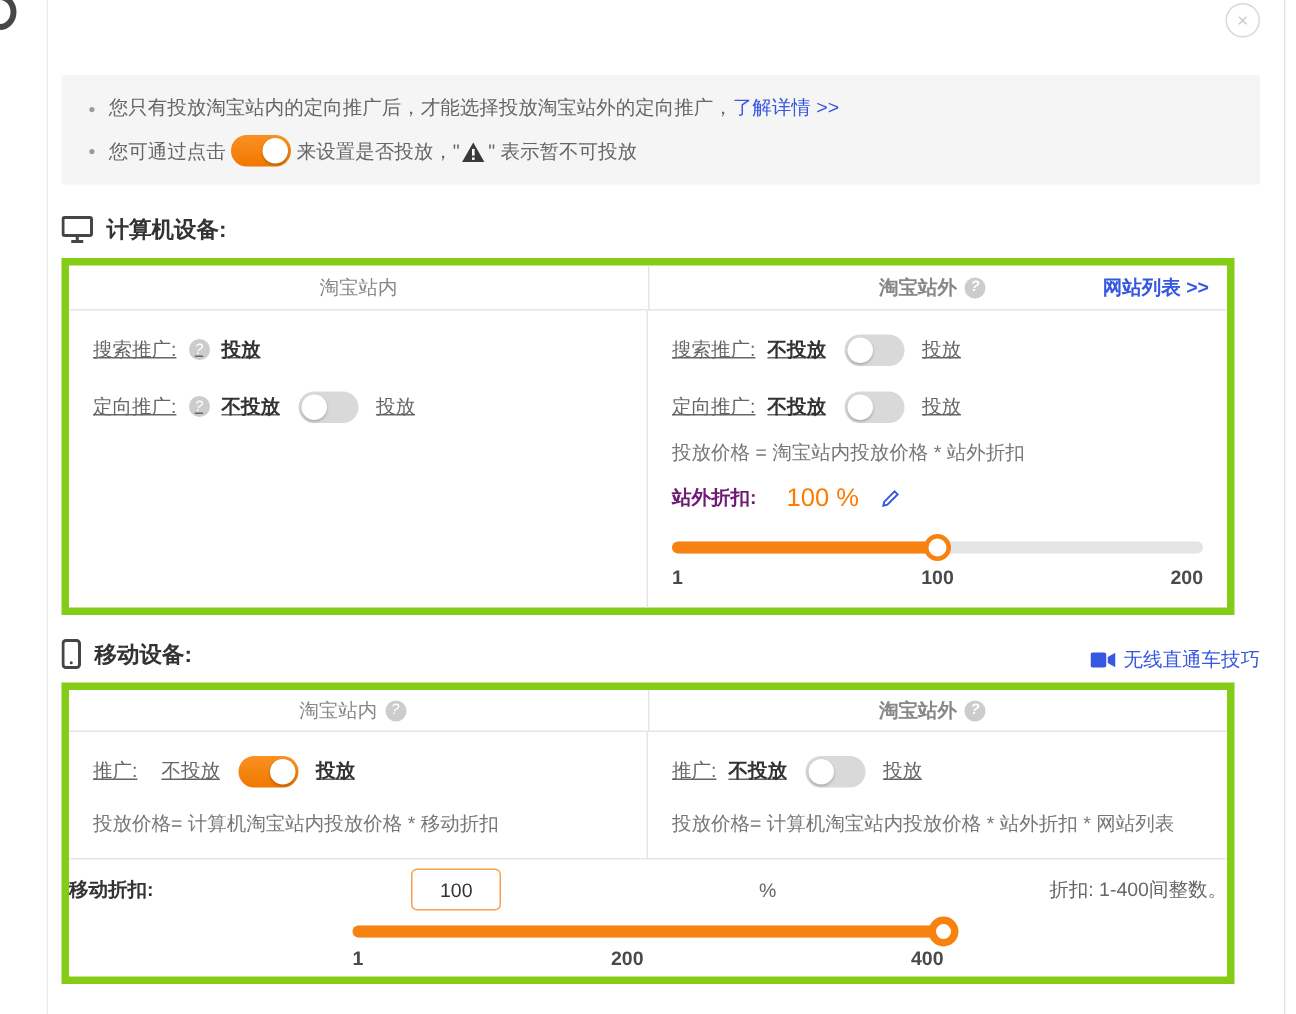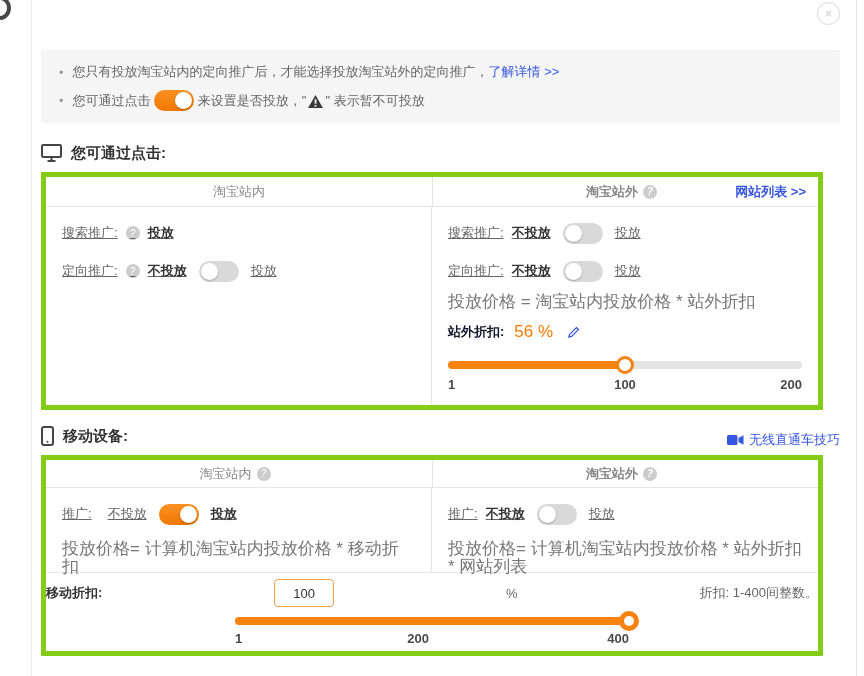--- a/index.html
+++ b/index.html
@@ -67,25 +67,25 @@
   
   .toggle { position:relative; width:40px; height:21px; border-radius:11px; display:inline-block;
     cursor:pointer; flex:0 0 auto; }
   .toggle .knob { position:absolute; top:2px; width:17px; height:17px; border-radius:50%;
     background:#fff; box-shadow:0 1px 2px rgba(0,0,0,.25); }
   .toggle.off { background:#d9d9d9; }
   .toggle.off .knob { left:2px; }
   .toggle.on { background:linear-gradient(#fa9122,#f07800); }
   .toggle.on .knob { right:2px; }
 
-  .formula { margin-top:8px; height:18px; line-height:18px; color:#777; font-size:17px; }
+  .formula { margin-top:8px; height:18px; line-height:18px; color:#777; font-size:13px; }
   .panel--mobile .formula { margin-top:12px; }
 
   .discount-row { margin-top:6px; height:30px; display:flex; align-items:center; }
-  .discount-label { font-weight:bold; color:#0f172a; margin-right:10px; }
+  .discount-label { font-weight:bold; color:#701a75; margin-right:20px; }
   .discount-num { color:#ff7a00; font-size:17px; margin-right:14px; }
   .edit-icon { cursor:pointer; display:inline-flex; }
 
   
   .slider { position:relative; height:20px; margin-top:8px; }
   .slider .track { position:absolute; left:0; right:0; top:6px; height:8px;
     background:#e4e4e4; border-radius:5px; }
   .slider .fill { position:absolute; left:0; top:0; bottom:0; background:#f8820f; border-radius:5px; }
   .slider .thumb { position:absolute; top:-5px; width:18px; height:18px; border-radius:50%;
     background:#fff; border:3px solid #f8820f; transform:translateX(-50%); cursor:pointer; }
@@ -139,21 +139,21 @@
       </div>
     </div>
 
     <div class="sec-head">
       <span style="display:inline-flex;">
         <svg width="21" height="18" viewBox="0 0 21 18">
             <rect x="1" y="1" width="19" height="12" rx="1.2" fill="none" stroke="#454545" stroke-width="2"></rect>
             <path d="M6.5 17 H14.5 M10.5 13 V17" stroke="#454545" stroke-width="2" fill="none"></path>
           </svg>
       </span>
-      <span>您可通过点击:</span>
+      <span>计算机设备:</span>
     </div>
 
     <div class="panel panel--computer">
       <div class="panel-header">
         <div class="ph-cell">
           <span>淘宝站内</span>
         </div>
         <div class="ph-cell">
           <span>淘宝站外</span>
           <i class="help"></i>
@@ -192,21 +192,21 @@
             <span class="f-label">定向推广:</span>
             <span class="val-strong">不投放</span>
             <span class="toggle off">
                 <span class="knob"></span>
               </span>
             <span class="val-plain">投放</span>
           </div>
           <p class="formula">投放价格 = 淘宝站内投放价格 * 站外折扣</p>
           <div class="discount-row">
             <span class="discount-label">站外折扣:</span>
-            <span class="discount-num">56 %</span>
+            <span class="discount-num">100 %</span>
             <span class="edit-icon">
               <svg width="14" height="14" viewBox="0 0 14 14">
                   <path d="M2.6 9.4 L9.4 2.6 L11.4 4.6 L4.6 11.4 L1.9 12.1 Z" fill="none" stroke="#3657e0" stroke-width="1.3"></path>
                 </svg>
             </span>
           </div>
           <div class="slider">
             <div class="track">
               <div class="fill" style="width:50%;"></div>
               <div class="thumb" style="left:50%;"></div>

